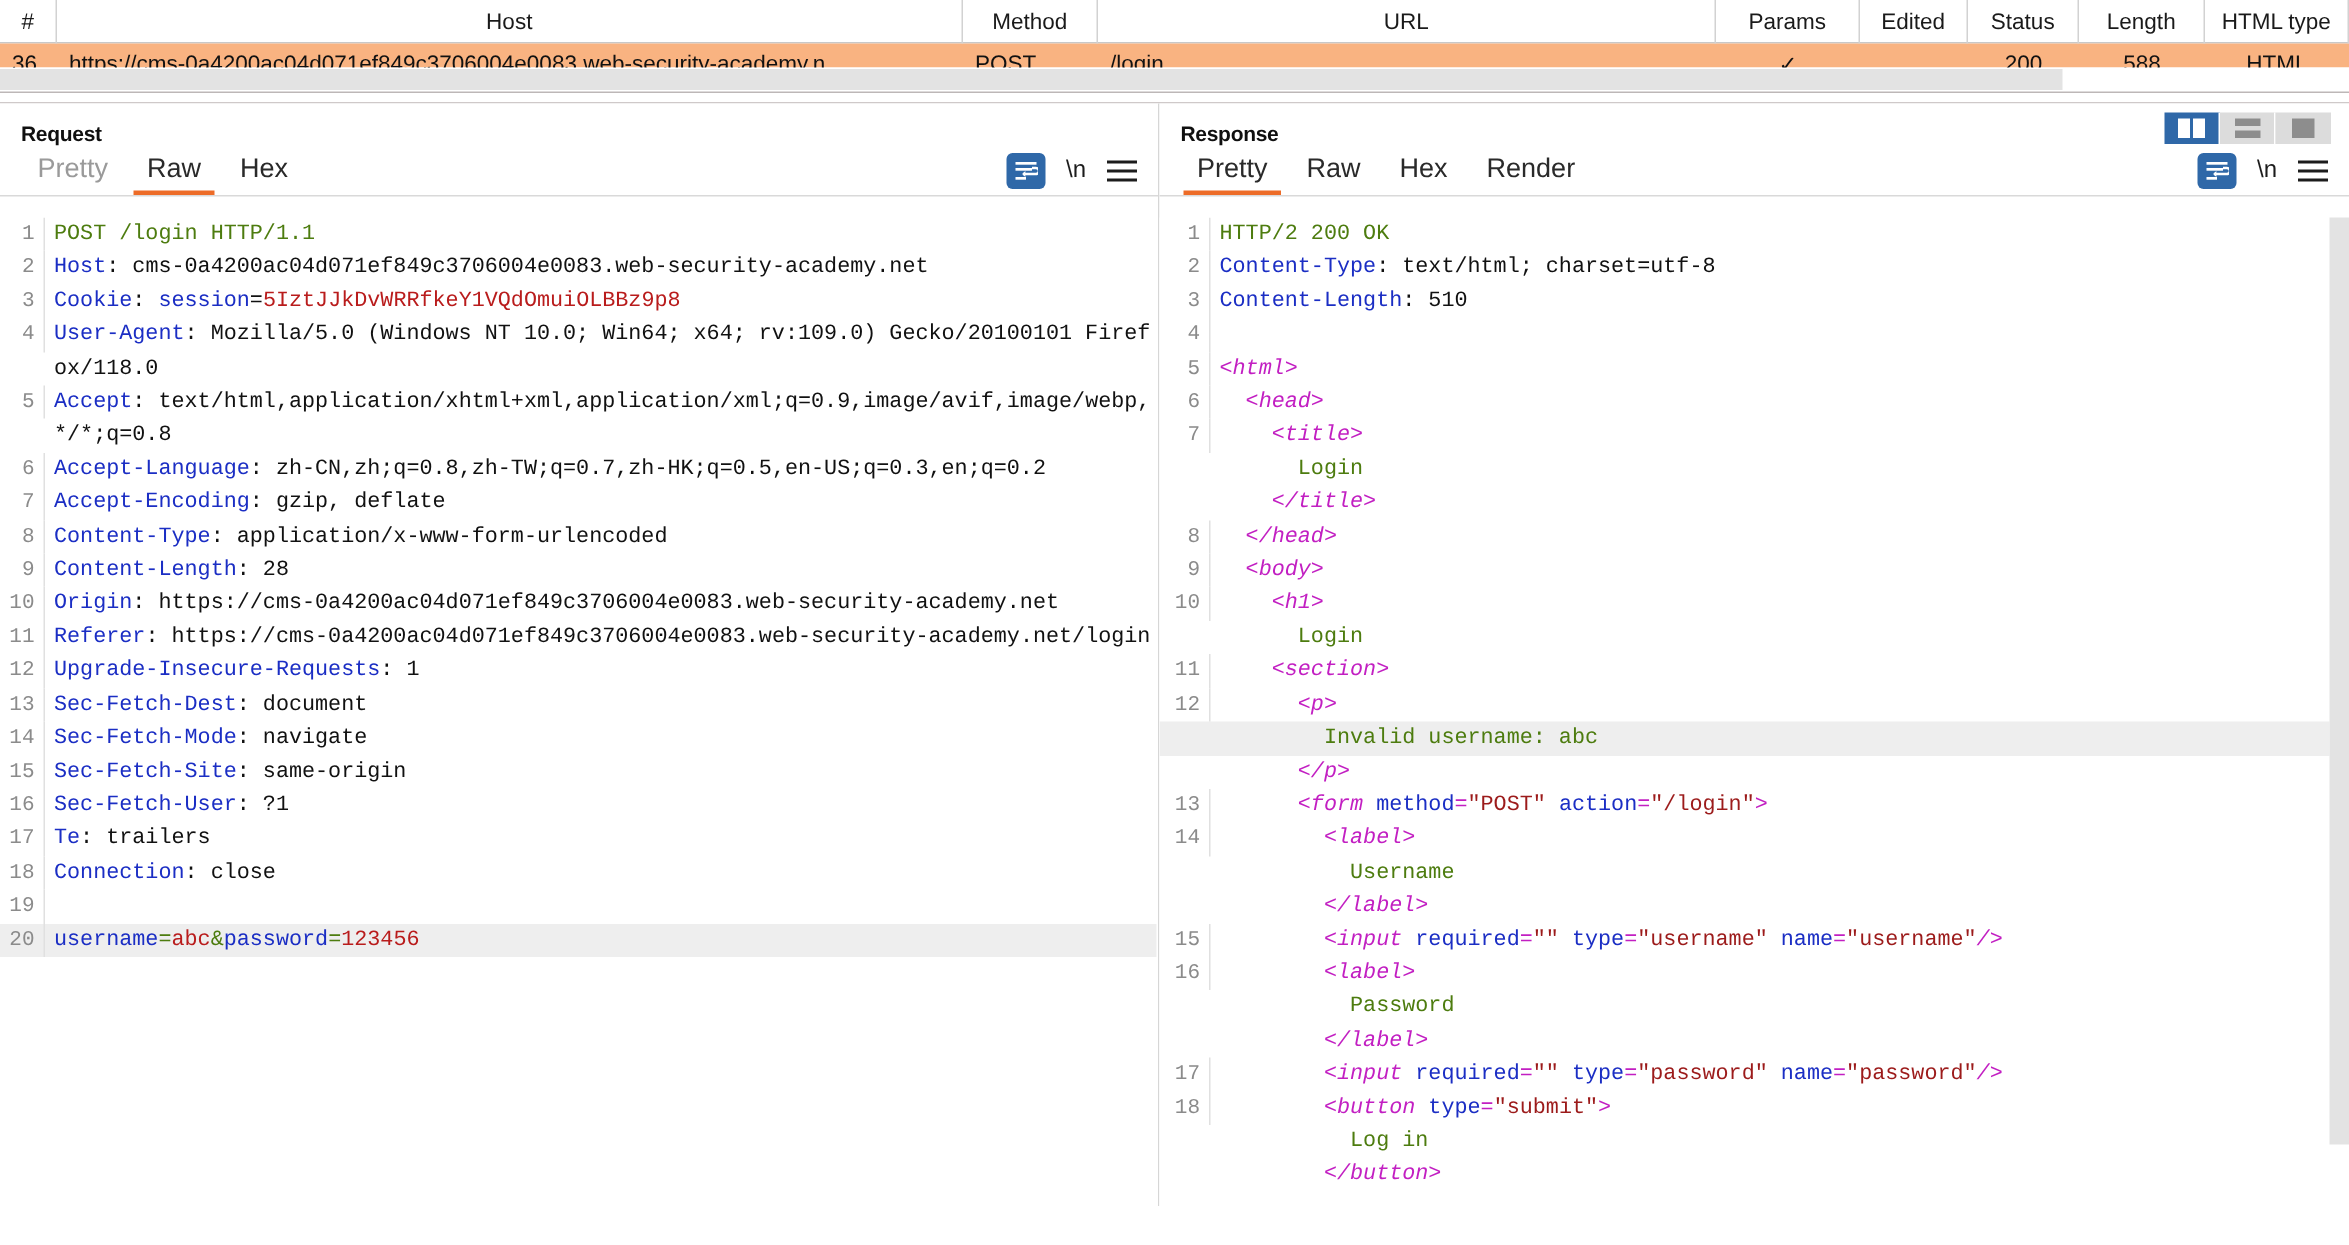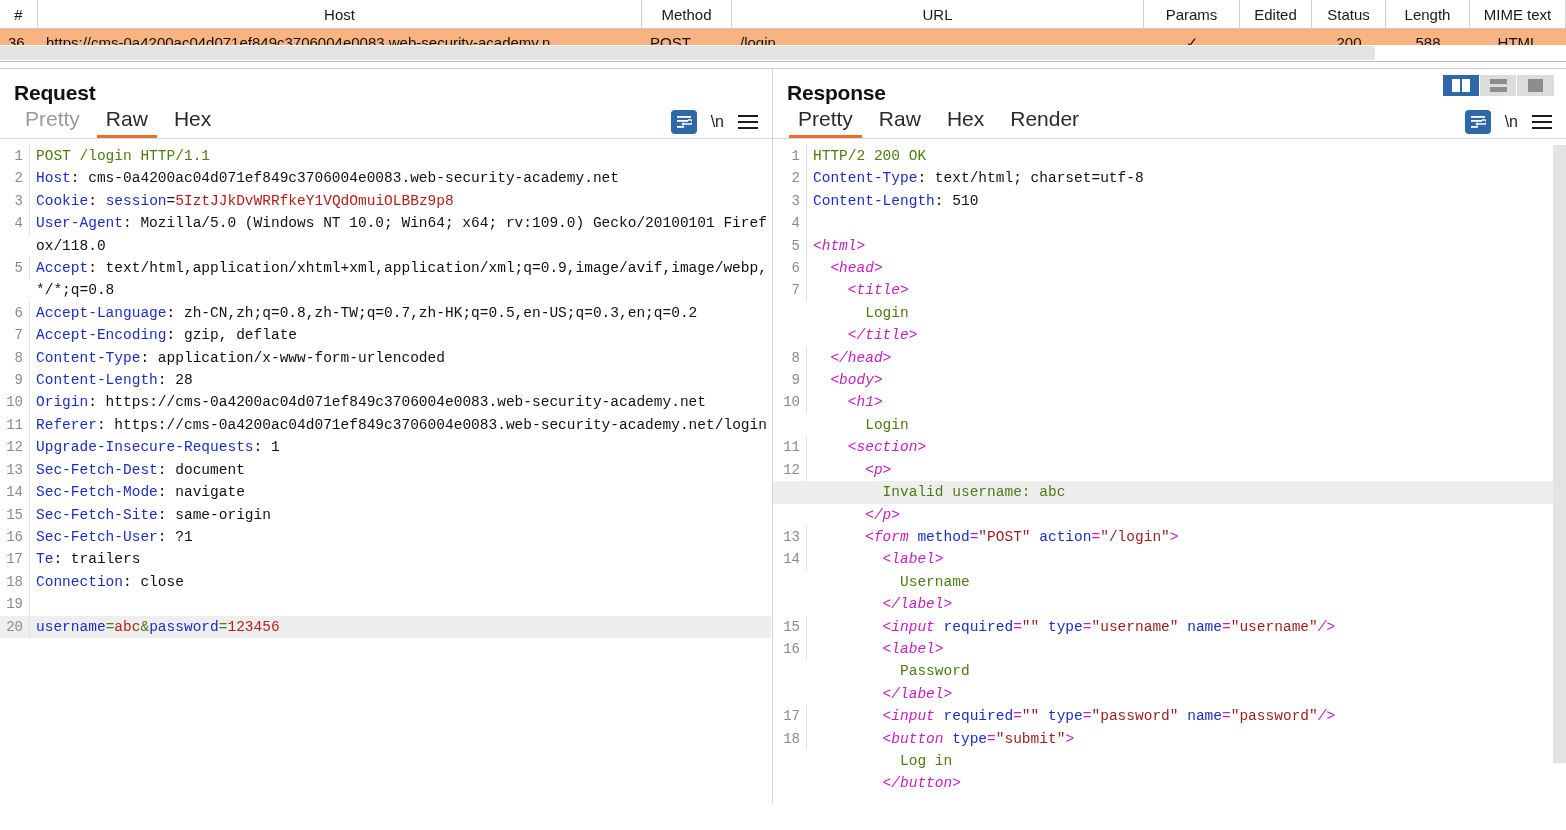--- a/index.html
+++ b/index.html
@@ -78,35 +78,35 @@
   }
   .pane {
     position: relative;
     height: 735px;
     background: #ffffff;
   }
   .pane-req { width: 773px; border-right: 1px solid #d6d6d6; }
   .pane-res { width: 793px; }
 
   .pane-title {
-    font-size: 21px; font-weight: bold; color: #101010;
+    font-size: 14px; font-weight: bold; color: #101010;
     padding: 12px 0 0 14px;
     letter-spacing: -0.2px;
   }
 
   .tabrow {
     display: flex;
     align-items: flex-end;
     height: 34px;
     padding-left: 14px;
     position: relative;
     border-bottom: 1px solid #d9d9d9;
   }
   .tab {
-    font-size: 21px;
+    font-size: 18px;
     color: #2a2a2a;
     padding: 0 11px 7px 11px;
     margin-right: 4px;
     position: relative;
     cursor: default;
     white-space: nowrap;
   }
   .tab.muted { color: #9a9a9a; }
   .tab.active::after {
     content: "";
@@ -229,21 +229,21 @@
 <div class="proxy-table">
   <div class="ptable-head">
     <div class="th col-num">#</div>
     <div class="th col-host">Host</div>
     <div class="th col-method">Method</div>
     <div class="th col-url">URL</div>
     <div class="th col-params">Params</div>
     <div class="th col-edited">Edited</div>
     <div class="th col-status">Status</div>
     <div class="th col-length">Length</div>
-    <div class="th col-mime">MIME text</div>
+    <div class="th col-mime">HTML type</div>
   </div>
   <div class="ptable-row">
     <div class="td col-num c-num">36</div>
     <div class="td col-host c-left">https://cms-0a4200ac04d071ef849c3706004e0083.web-security-academy.n...</div>
     <div class="td col-method c-left">POST</div>
     <div class="td col-url c-left">/login</div>
     <div class="td col-params c-center">✓</div>
     <div class="td col-edited c-center"></div>
     <div class="td col-status c-center">200</div>
     <div class="td col-length c-center">588</div>

